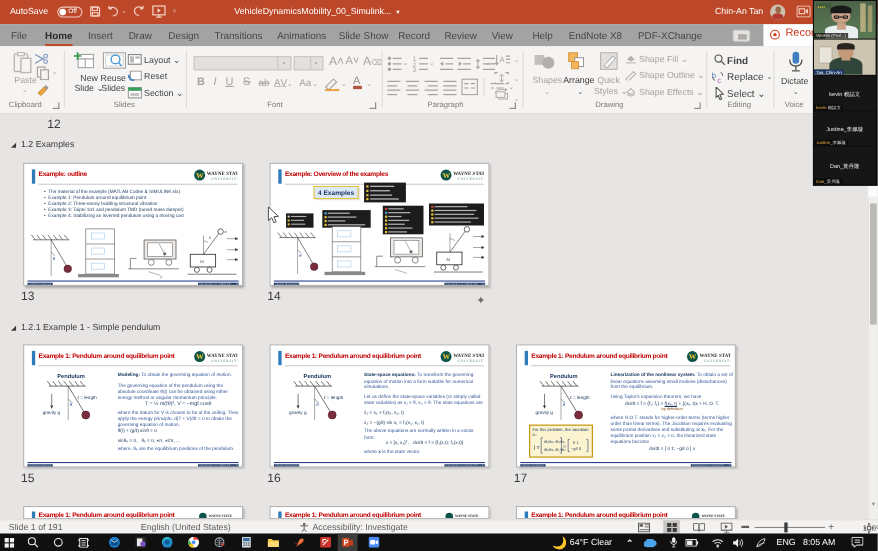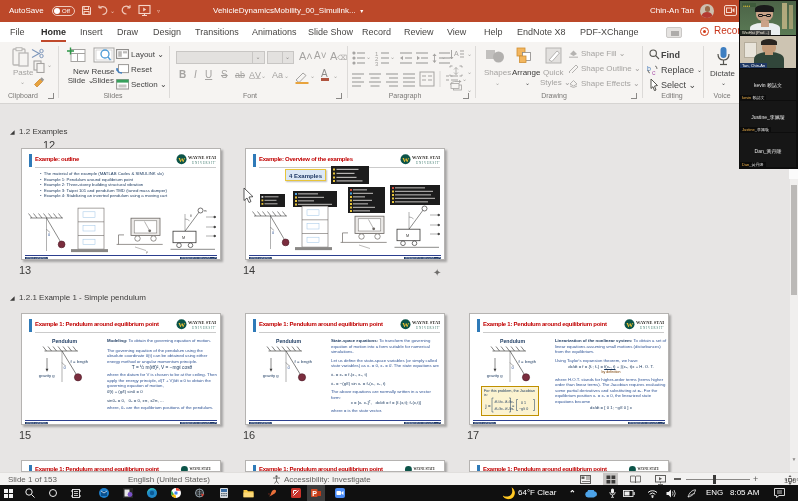--- a/index.html
+++ b/index.html
@@ -6,21 +6,21 @@
   html,body { width:798px; height:501px; overflow:hidden; background:#e7e5e4; }
   body { font-family:"Liberation Sans", sans-serif; }
   #screen { position:relative; width:798px; height:501px; overflow:hidden; }
   .abs { position:absolute; }
 
   
   #titlebar { position:absolute; left:0; top:0; width:798px; height:22px; background:#bc4829; }
   #titlebar .t { position:absolute; color:#fff; font-size:8px; line-height:22px; white-space:nowrap; }
 
   
-  #tabrow { position:absolute; left:0; top:22px; width:798px; height:20px; background:#ffffff; }
+  #tabrow { position:absolute; left:0; top:22px; width:798px; height:20px; background:#a3a3a3; }
   .tab { position:absolute; top:0; height:20px; line-height:21px; font-size:9px; color:#484644; white-space:nowrap; }
   .tab.active { color:#2b2a29; font-weight:bold; border-bottom:2px solid #c0492b; }
 
   
   #ribbon { position:absolute; left:0; top:42px; width:798px; height:62px; background:#f6f4f2; border-bottom:1px solid #d6d4d2; }
   .gsep { position:absolute; top:4px; width:1px; height:52px; background:#dcdad8; }
   .glabel { position:absolute; top:50px; font-size:7px; color:#7a7876; width:80px; text-align:center; }
   .glauncher { position:absolute; top:51px; width:6px; height:6px; border-right:1px solid #8a8886; border-bottom:1px solid #8a8886; }
   .gray { color:#a5a3a1; }
   .dark { color:#444; }
@@ -376,21 +376,21 @@
     <svg class="ricon" style="left:716px; top:4px;" width="15" height="22" viewBox="0 0 15 22">
       <rect x="4.5" y="1" width="6" height="11" rx="3" fill="#3f7fc1"></rect>
       <path d="M2 8 q0 6 5.5 6 q5.5 0 5.5 -6" fill="none" stroke="#55544f" stroke-width="1.2"></path>
       <line x1="7.5" y1="14" x2="7.5" y2="18" stroke="#55544f" stroke-width="1.2"></line>
       <line x1="4" y1="18.5" x2="11" y2="18.5" stroke="#55544f" stroke-width="1.2"></line>
     </svg>
     <div class="abs dark" style="left:710px; top:27px; font-size:8px;">Dictate</div>
     <div class="abs dark" style="left:721px; top:37px; font-size:6px;">⌄</div>
   </div>
   <div id="content">
-    <div class="slidenum" style="left:43px; top:2.5px;margin-top:32px;">12</div>
+    <div class="slidenum" style="left:43px; top:2.5px;">12</div>
     <div class="secthead" style="left:10px; top:23px;"><span style="font-size:6px;">◢</span>&nbsp; 1.2 Examples</div>
 
     <div class="thumb" style="left:21px; top:44px;" id="s13">
       <div class="t-bar"></div>
       <div class="t-title">Example: outline</div>
       <svg class="t-logo" viewBox="0 0 50 13">
         <circle cx="15.5" cy="6.2" r="5" fill="#0c5449"></circle>
         <text x="12.2" y="8.6" font-size="7" fill="#f4c431" font-family="Liberation Serif" font-weight="bold">W</text>
         <text x="22" y="6.2" font-size="4.4" fill="#2d2a26" font-family="Liberation Serif" font-weight="bold" letter-spacing="0.1">WAYNE STATE</text>
         <text x="26" y="11" font-size="3.1" fill="#3e7a6e" font-family="Liberation Serif" letter-spacing="0.8">UNIVERSITY</text>
@@ -767,21 +767,21 @@
     <svg class="abs" style="left:243px; top:84px; z-index:40;" width="11" height="16" viewBox="0 0 11 16">
       <path d="M1 0 L1 12.5 L4 10 L6 14.5 L8 13.5 L6 9 L10 8.7 z" fill="#fff" stroke="#333" stroke-width="0.8"></path>
     </svg>
 
     <div class="abs" style="left:789px; top:65px; width:9px; height:10px; background:#fbfbfb;"></div>
     <div class="abs" style="left:790px; top:75px; width:8px; height:293px; background:#f0efee;"></div>
     <div class="abs" style="left:791px; top:81px; width:6px; height:110px; background:#bbb9b7;"></div>
     <div class="abs" style="left:790px; top:352px; width:8px; height:10px; color:#8a8886; font-size:5px; text-align:center;">▼</div>
   </div>
   <div id="statusbar">
-    <div class="abs" style="left:8px; top:2px;">Slide 1 of 153</div>
+    <div class="abs" style="left:8px; top:2px;">Slide 1 of 191</div>
     <div class="abs" style="left:128px; top:2px;">English (United States)</div>
     <svg class="abs" style="left:272px; top:2px;" width="9" height="9" viewBox="0 0 9 9">
       <circle cx="4.5" cy="1.4" r="1.1" fill="#5f5d5b"></circle>
       <path d="M1 3 h7 M4.5 3 v3 M4.5 6 l-2 2.6 M4.5 6 l2 2.6" stroke="#5f5d5b" fill="none" stroke-width="0.9"></path>
     </svg>
     <div class="abs" style="left:284px; top:2px;">Accessibility: Investigate</div>
 
     <svg class="abs" style="left:580px; top:2px;" width="11" height="9" viewBox="0 0 11 9">
         <rect x="0.5" y="0.5" width="10" height="8" fill="none" stroke="#5f5d5b"></rect>
         <rect x="1.5" y="1.5" width="3" height="2.4" fill="#5f5d5b"></rect>

